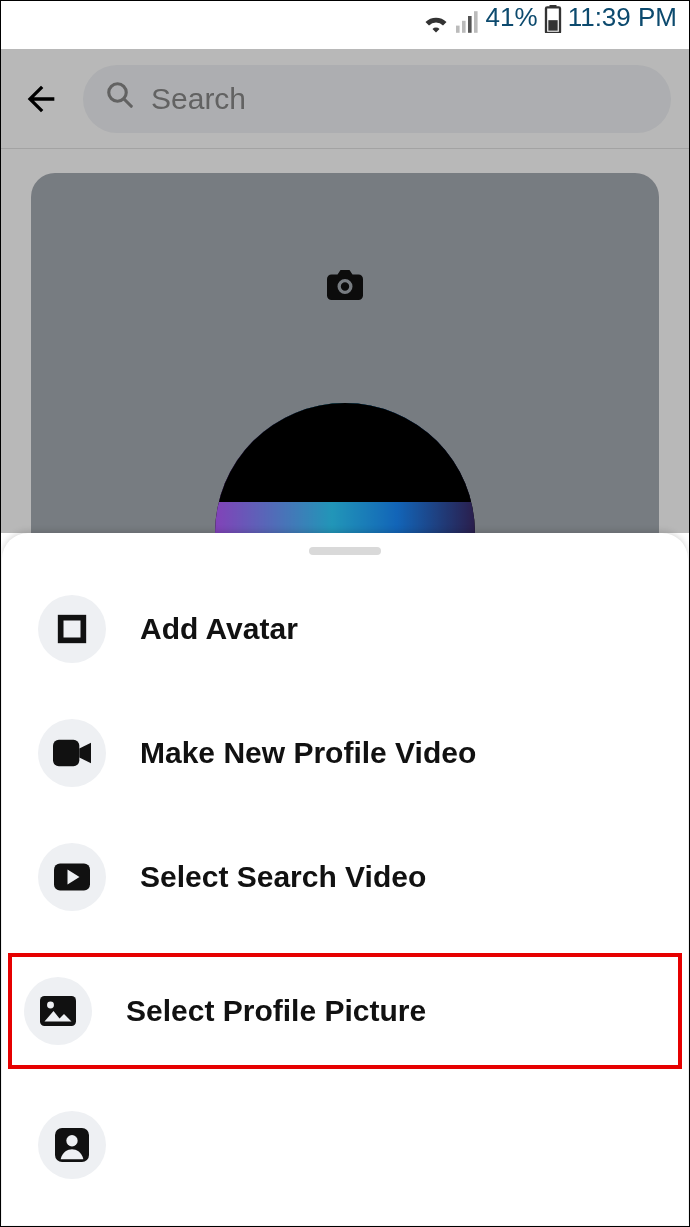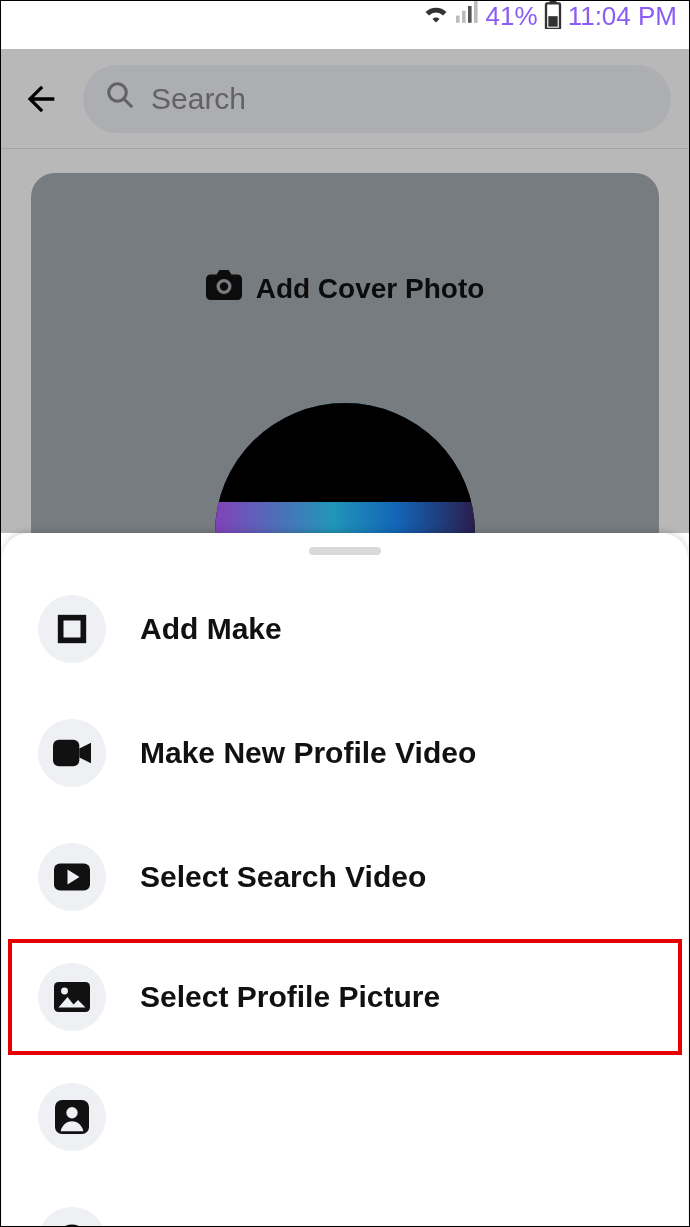--- a/index.html
+++ b/index.html
@@ -3,25 +3,25 @@
 <meta charset="utf-8">
 <style>
   * { box-sizing: border-box; margin: 0; padding: 0; }
   html, body { width: 690px; height: 1227px; font-family: -apple-system, Helvetica, Arial, sans-serif; background: #fff; }
   .frame { width: 690px; height: 1227px; border: 1px solid #000; position: relative; overflow: hidden; background: #fff; }
 
   .statusbar {
     height: 48px;
     display: flex;
     justify-content: flex-end;
-    align-items: flex-start;
+    align-items: flex-end;
     gap: 6px;
-    padding: 0 12px;
+    padding: 16px 12px;
     font-size: 26px;
-    color: #8b5cf6;
+    color: #0c4a6e;
     background: #fff;
   }
   .statusbar .icon { display: inline-flex; align-items: center; }
 
   .dimmed {
     position: absolute;
     top: 48px; left: 0; right: 0;
     height: 484px;
     background: #666;
     overflow: hidden;
@@ -113,22 +113,22 @@
     align-items: center;
     gap: 34px;
     padding: 24px 32px;
     font-size: 30px;
     font-weight: 700;
     color: #111;
     border: 4px solid transparent;
   }
   .option.highlight {
     border-color: #e60000;
-    margin: 0 6px;
-    padding: 20px 26px;
+    margin: 14px 6px;
+    padding: 20px 12px;
   }
   .opt-icon {
     width: 68px; height: 68px;
     background: #eef0f3;
     border-radius: 50%;
     display: flex;
     align-items: center;
     justify-content: center;
     flex-shrink: 0;
   }
@@ -152,21 +152,21 @@
         </svg>
     </span>
     <span>41%</span>
     <span class="icon">
       <svg width="18" height="28" viewBox="0 0 14 24">
           <rect x="4" y="0" width="6" height="2" fill="#333"></rect>
           <rect x="1" y="2" width="12" height="22" rx="1" fill="none" stroke="#333" stroke-width="2"></rect>
           <rect x="3" y="13" width="8" height="9" fill="#333"></rect>
         </svg>
     </span>
-    <span>11:04 PM</span>
+    <span>11:39 PM</span>
   </div>
 
   <div class="dimmed">
     <div class="dim-inner">
       <div class="search-row">
         <div class="back-btn">
           <svg width="40" height="40" viewBox="0 0 24 24">
               <path d="M20 11H7.8l5.6-5.6L12 4l-8 8 8 8 1.4-1.4L7.8 13H20z" fill="#000"></path>
             </svg>
         </div>
@@ -181,40 +181,39 @@
         </div>
       </div>
 
       <div class="cover-area">
         <div class="cover-label">
           <span>
             <svg width="36" height="32" viewBox="0 0 24 20">
                 <path d="M9 0l-2 3H3a3 3 0 00-3 3v11a3 3 0 003 3h18a3 3 0 003-3V6a3 3 0 00-3-3h-4l-2-3H9zm3 6a5 5 0 110 10 5 5 0 010-10zm0 2.2a2.8 2.8 0 100 5.6 2.8 2.8 0 000-5.6z" fill="#111"></path>
               </svg>
           </span>
-          <span>Add Cover Photo</span>
         </div>
         <div class="avatar-wrap">
           <div class="avatar-img"></div>
         </div>
       </div>
     </div>
   </div>
 
   <div class="sheet">
     <div class="sheet-handle"></div>
 
     <div class="option">
       <div class="opt-icon">
         <svg width="34" height="34" viewBox="0 0 24 24">
             <rect x="2" y="2" width="20" height="20" fill="#111"></rect>
             <rect x="6" y="6" width="12" height="12" fill="#eef0f3"></rect>
           </svg>
       </div>
-      <span>Add Make</span>
+      <span>Add Avatar</span>
     </div>
 
     <div class="option">
       <div class="opt-icon">
         <svg width="38" height="28" viewBox="0 0 26 18">
             <rect x="0" y="0" width="18" height="18" rx="4" fill="#111"></rect>
             <path d="M18 6l8-4v14l-8-4z" fill="#111"></path>
           </svg>
       </div>
       <span>Make New Profile Video</span>

